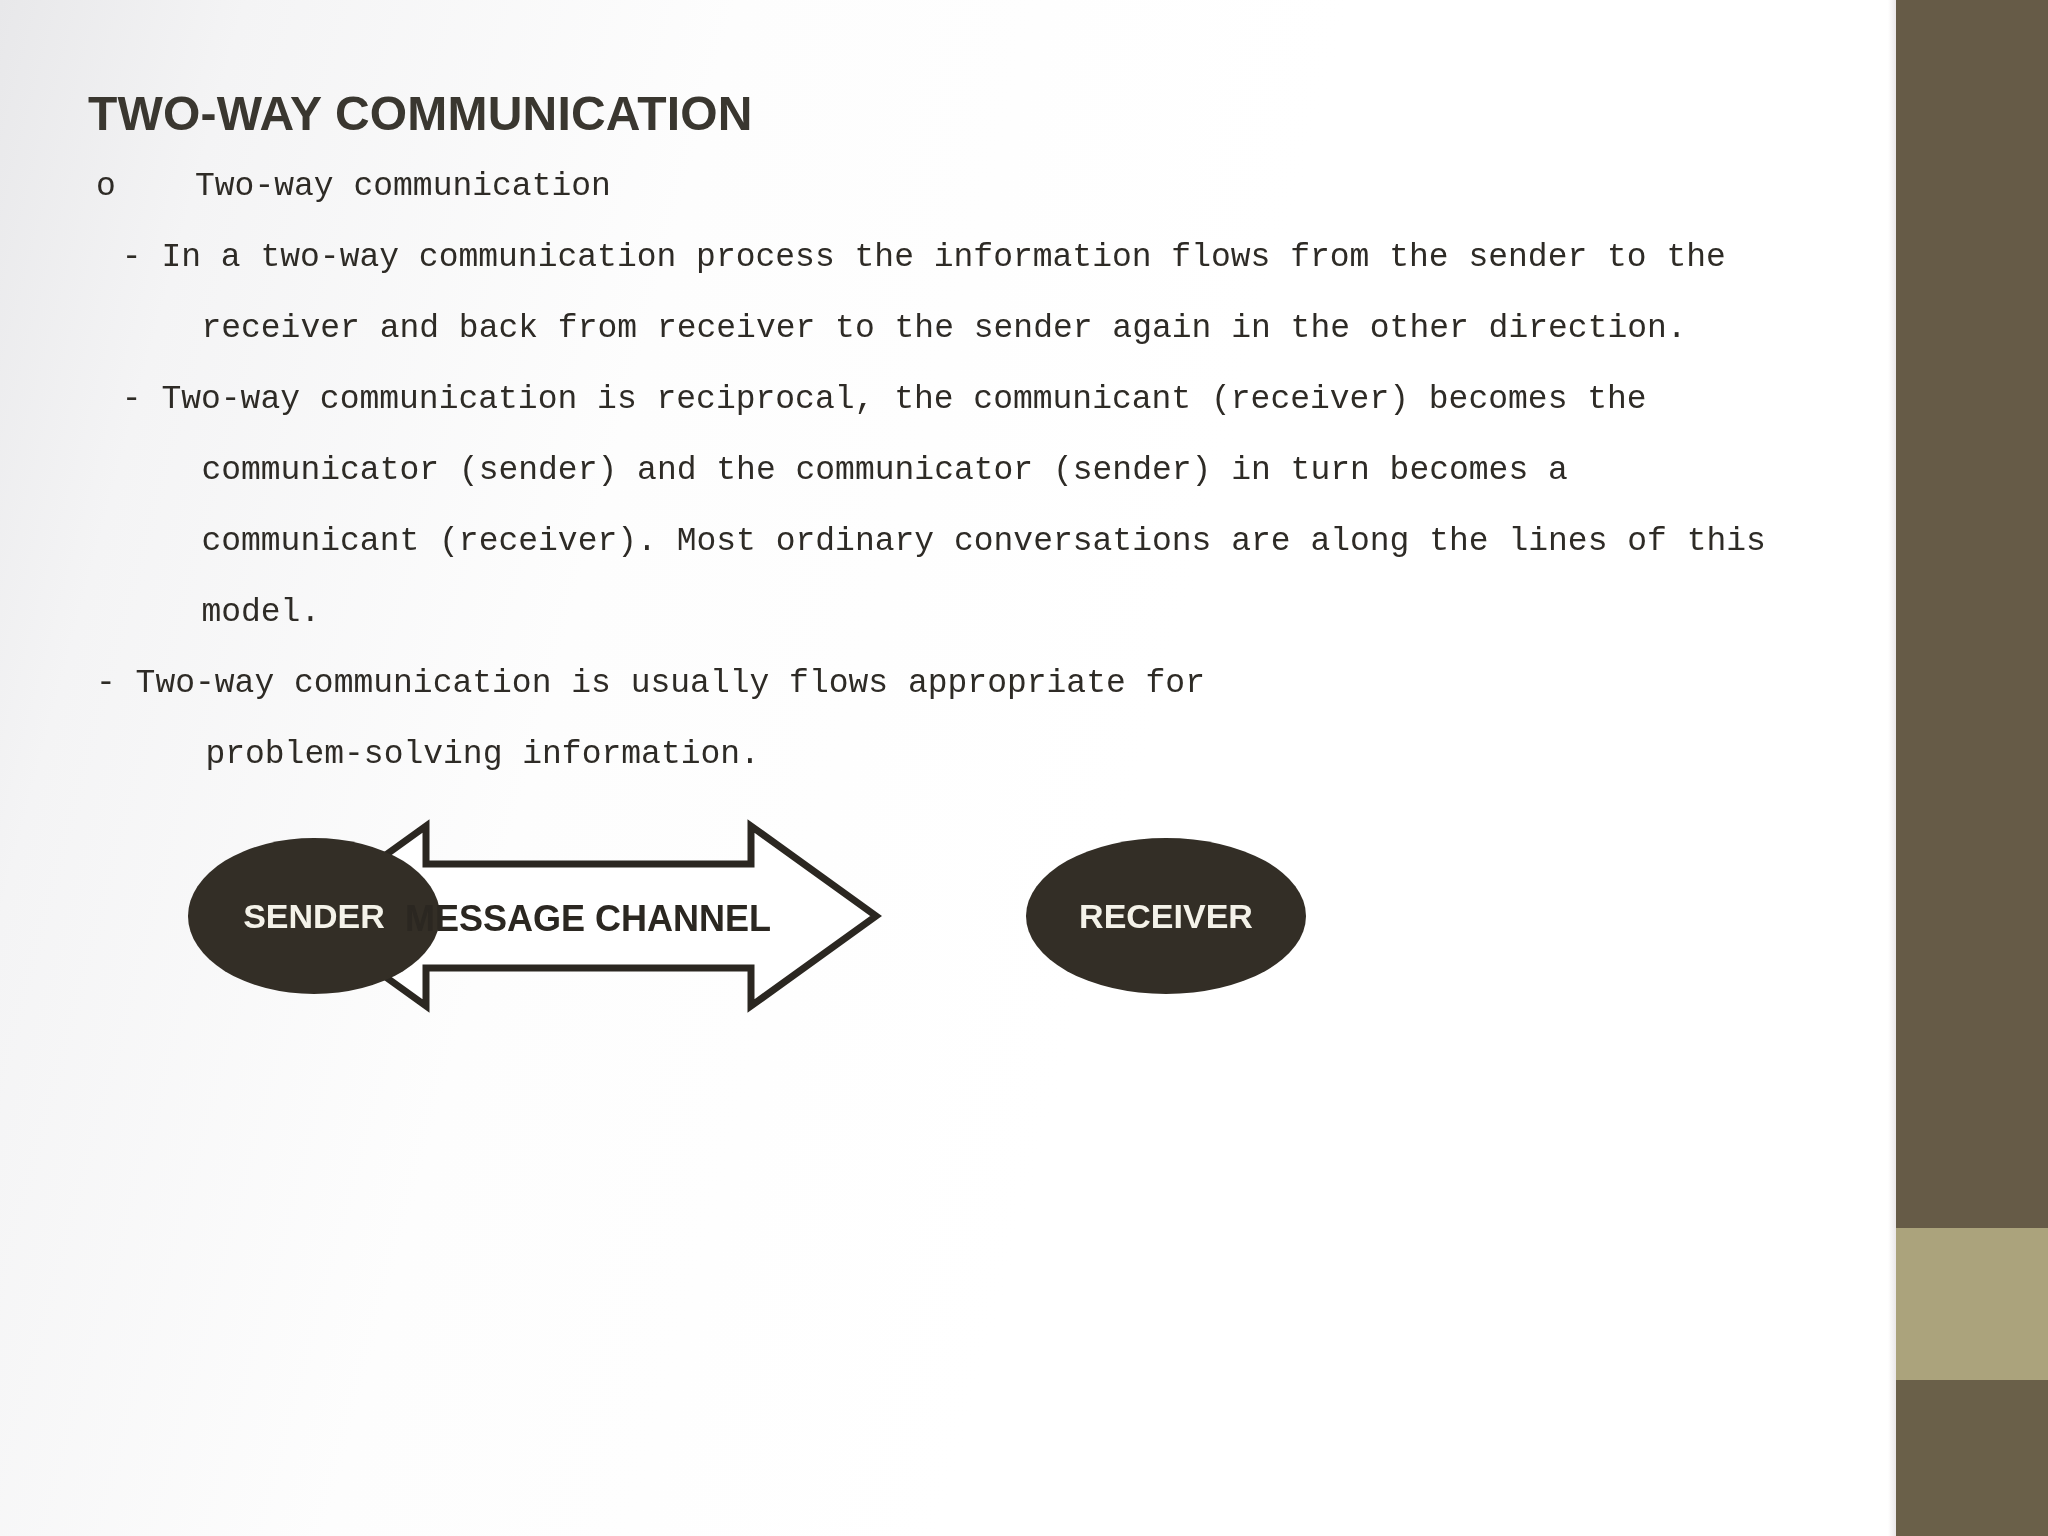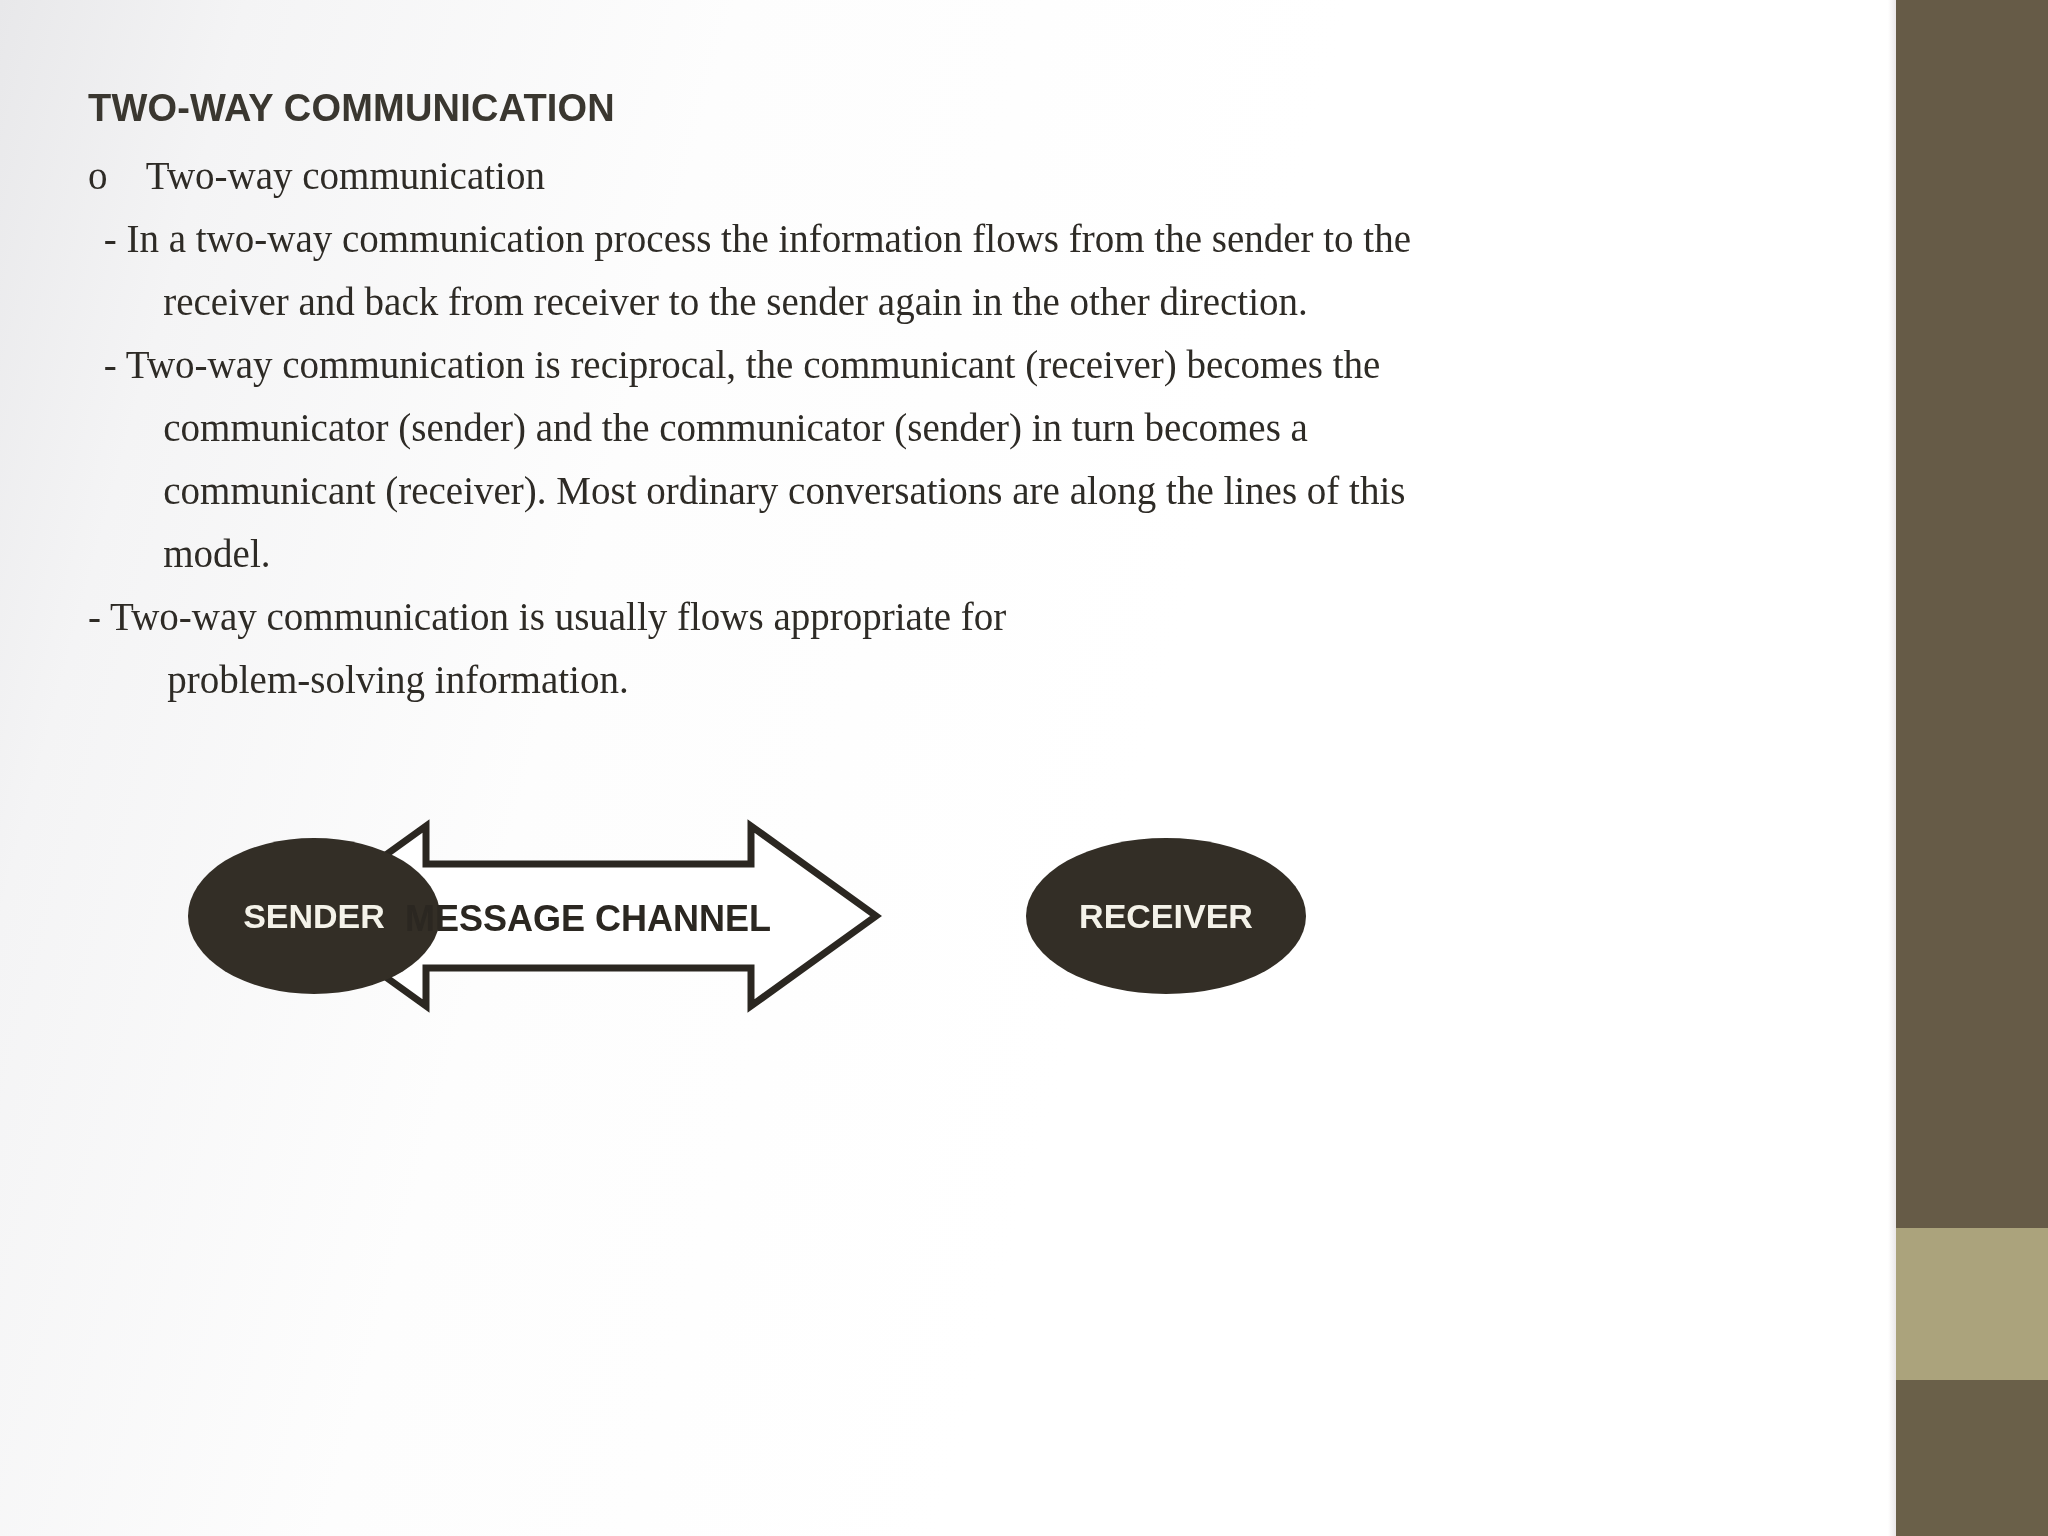--- a/index.html
+++ b/index.html
@@ -51,36 +51,36 @@
 
   
   #content {
     position: absolute;
     left: 88px;
     top: 88px;
     width: 1790px;
   }
 
   #page-title {
-    font-size: 38px;
+    font-size: 48px;
     font-weight: bold;
     color: #3a3730;
     letter-spacing: 0.2px;
     margin: 0 0 14px 0;
     line-height: 1.1;
   }
 
   .body-line {
-    font-family: Liberation Serif, serif;
+    font-family: Liberation Mono, monospace;
     font-stretch: condensed;
-    font-size: 39px;
+    font-size: 33px;
     line-height: 63px;
     color: #2e2b26;
     white-space: pre;
-    margin: 0;
+    margin: 8px;
   }
   .lvl-bullet   { padding-left: 0px; }
   .lvl-dash     { padding-left: 6px; }
   .lvl-dash2    { padding-left: 0px; }
   .lvl-cont     { padding-left: 46px; }
   .lvl-cont2    { padding-left: 50px; }
 
   
   #diagram {
     position: absolute;

